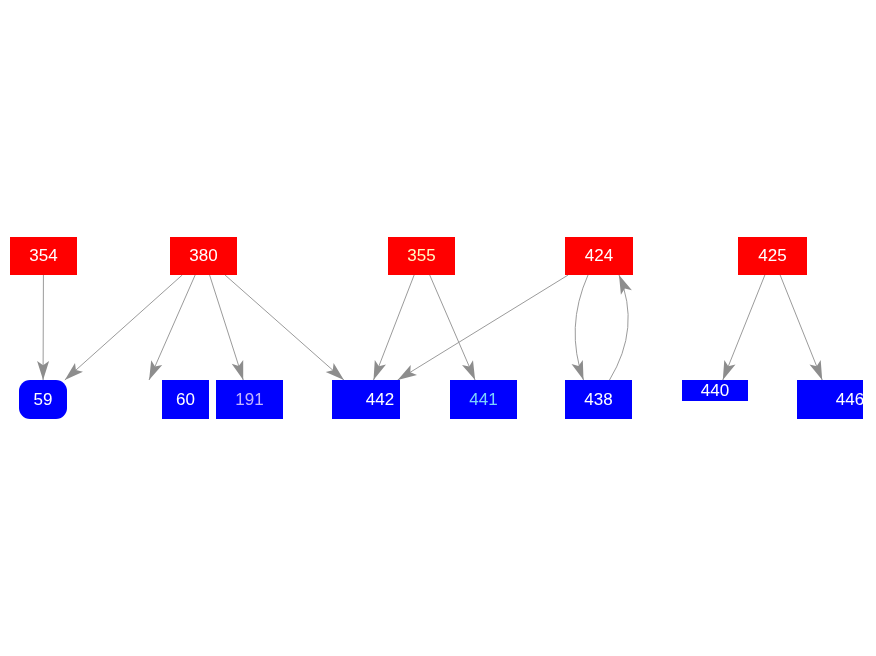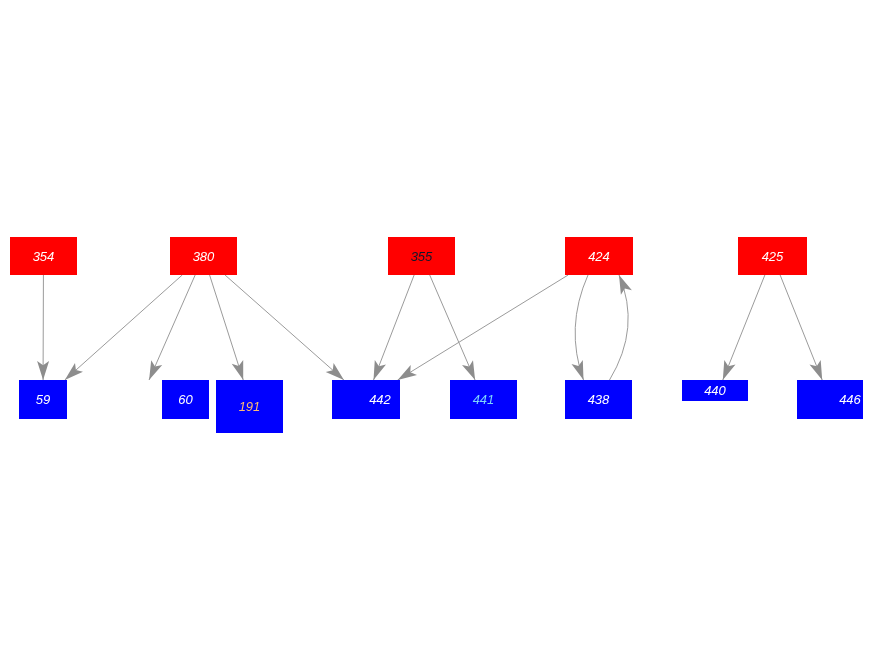--- a/index.html
+++ b/index.html
@@ -19,23 +19,22 @@
     position: absolute;
     left: 0;
     top: 0;
   }
   .node {
     position: absolute;
     display: flex;
     align-items: center;
     justify-content: center;
     color: #ffffff;
-    font-size: 13px;
+    font-size: 17px;
     box-sizing: border-box;
-    font-style: italic;
   }
 </style>
 </head>
 <body>
 
 <div class="canvas">
   <svg class="edge-layer" id="edge-layer" width="876" height="656">
       <path d="M43.433797909407666,275 L43.06794425087108,380" fill="none" stroke="#9b9b9b" stroke-width="1"></path>
       <polygon points="43.1,380.0 37.1,361.0 43.1,365.2 49.1,361.0" fill="#8d8d8d"></polygon>
       <path d="M182.24912891986062,275 L64.81010452961672,380" fill="none" stroke="#9b9b9b" stroke-width="1"></path>
@@ -61,36 +60,36 @@
       <path d="M780.1132404181185,275 L822.1864111498257,380" fill="none" stroke="#9b9b9b" stroke-width="1"></path>
       <polygon points="822.2,380.0 809.5,364.6 816.7,366.2 820.7,360.1" fill="#8d8d8d"></polygon>
     </svg>
   <div id="node-layer">
       <div class="node" style="left: 10px; top: 237px; width: 67px; height: 38px; background: rgb(255, 0, 0); color: rgb(255, 255, 255);">
         <span>354</span>
       </div>
       <div class="node" style="left: 170px; top: 237px; width: 67px; height: 38px; background: rgb(255, 0, 0); color: rgb(255, 255, 255);">
         <span>380</span>
       </div>
-      <div class="node" style="left: 388px; top: 237px; width: 67px; height: 38px; background: rgb(255, 0, 0); color: #0f172a;">
+      <div class="node" style="left: 388px; top: 237px; width: 67px; height: 38px; background: rgb(255, 0, 0); color: #fef9c3;">
         <span>355</span>
       </div>
       <div class="node" style="left: 565px; top: 237px; width: 68px; height: 38px; background: rgb(255, 0, 0); color: rgb(255, 255, 255);">
         <span>424</span>
       </div>
       <div class="node" style="left: 738px; top: 237px; width: 69px; height: 38px; background: rgb(255, 0, 0); color: rgb(255, 255, 255);">
         <span>425</span>
       </div>
-      <div class="node" style="left: 19px; top: 380px; width: 48px; height: 39px; background: rgb(0, 0, 255); color: rgb(255, 255, 255);">
+      <div class="node" style="left: 19px; top: 380px; width: 48px; height: 39px; background: rgb(0, 0, 255); color: rgb(255, 255, 255); border-radius: 11px;">
         <span>59</span>
       </div>
       <div class="node" style="left: 117px; top: 380px; width: 47px; height: 39px; background: rgb(0, 0, 255); color: rgb(255, 255, 255); margin-left: 45px;">
         <span>60</span>
       </div>
-      <div class="node" style="left: 216px; top: 380px; width: 67px; height: 53px; background: rgb(0, 0, 255); color: #fdba74;">
+      <div class="node" style="left: 216px; top: 380px; width: 67px; height: 39px; background: rgb(0, 0, 255); color: #c4b5fd;">
         <span>191</span>
       </div>
       <div class="node" style="left: 332px; top: 380px; width: 68px; height: 39px; background: rgb(0, 0, 255); color: rgb(255, 255, 255); padding-left: 28px;">
         <span>442</span>
       </div>
       <div class="node" style="left: 450px; top: 380px; width: 67px; height: 39px; background: rgb(0, 0, 255); color: #7dd3fc;">
         <span>441</span>
       </div>
       <div class="node" style="left: 565px; top: 380px; width: 67px; height: 39px; background: rgb(0, 0, 255); color: rgb(255, 255, 255);">
         <span>438</span>

